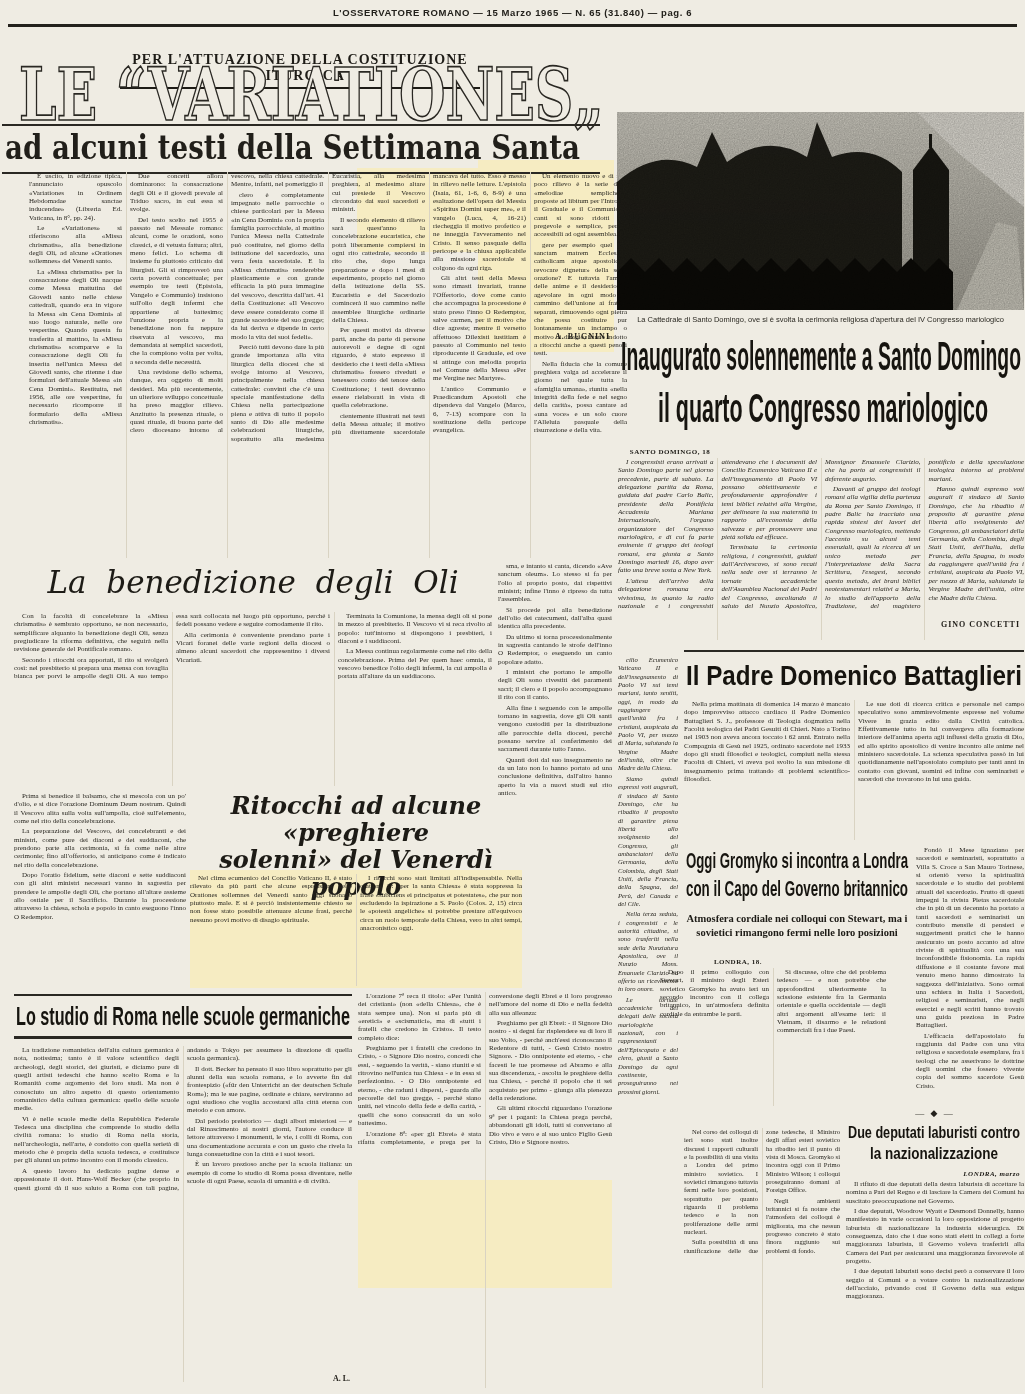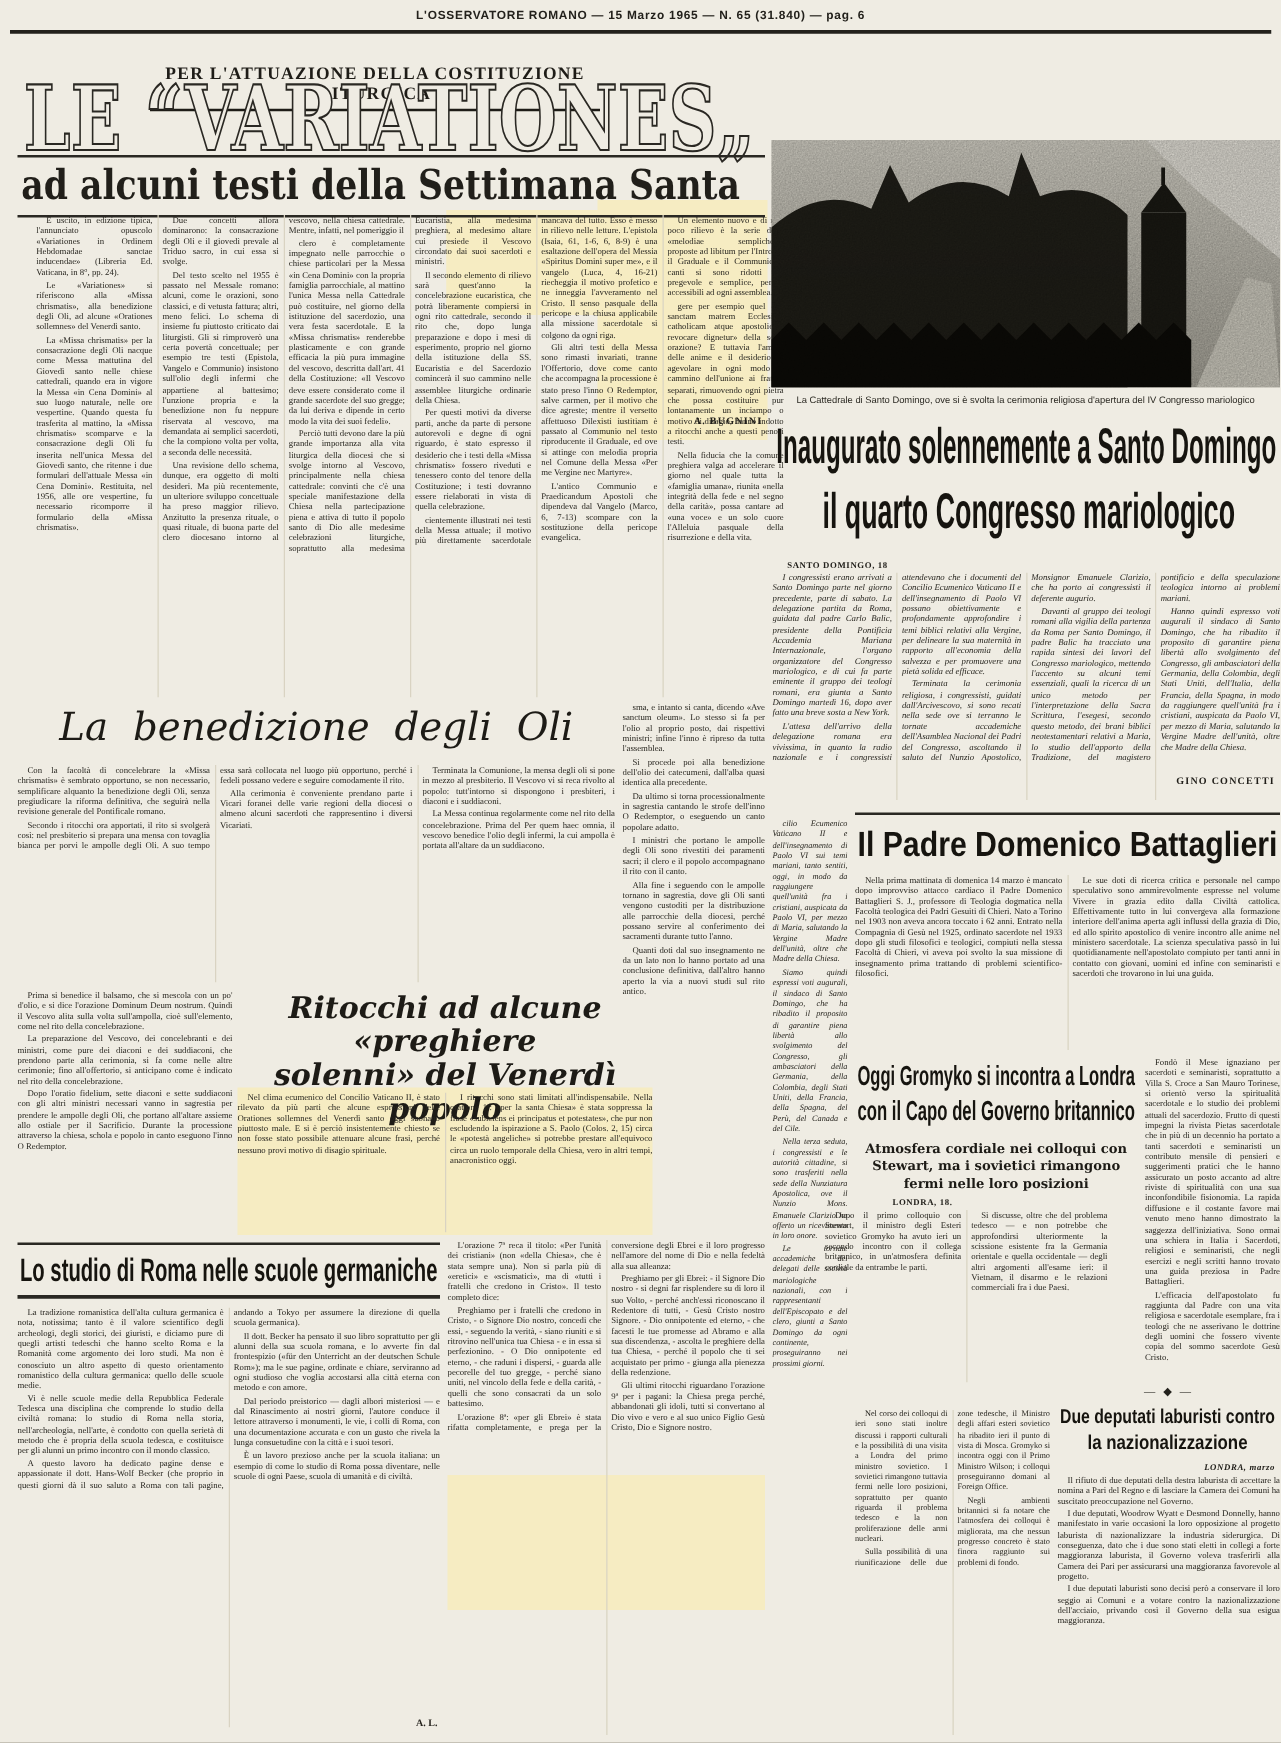--- a/index.html
+++ b/index.html
@@ -19,21 +19,21 @@
   .c1{column-count:1}.c2{column-count:2}.c3{column-count:3}.c4{column-count:4}.c6{column-count:6}
   .ital{font-style:italic;}
   .byline{position:absolute;z-index:3;font-size:8px;font-weight:bold;letter-spacing:1px;
         text-align:right;color:#201e19;}
   .dateline{position:absolute;z-index:3;font-size:7px;font-weight:bold;letter-spacing:.5px;
         color:#23211c;}
   .headsvg{position:absolute;z-index:2;overflow:visible;}
   .t-outline{font-family:"DejaVu Serif",serif;font-weight:bold;fill:#efece3;stroke:#2a2823;stroke-width:1.7px;}
   .t-sub{font-family:"DejaVu Serif",serif;font-weight:bold;fill:#211f1a;}
   .t-sans{font-family:"Liberation Sans",sans-serif;font-weight:800;fill:#16140f;}
-  .subtitle-wrap{position:absolute;left:14px;top:124px;width:598px;z-index:2;
+  .subtitle-wrap{position:absolute;left:2px;top:124px;width:598px;z-index:2;
         border-top:2px solid #2a2823;border-bottom:2px solid #2a2823;padding:4px 0 6px;}
   .serif-head{position:absolute;z-index:2;text-align:center;color:#1d1b16;
         font-family:"DejaVu Serif",serif;}
   .oli-title{font-size:31px;font-style:italic;word-spacing:10px;}
   .rit-title{font-size:24px;font-style:italic;font-weight:bold;line-height:27px;}
   .rule{position:absolute;background:#2a2823;z-index:2;}
   .caption{position:absolute;z-index:2;font-family:"Liberation Sans",sans-serif;font-size:7.5px;
         text-align:center;color:#2b2922;}
   .photo{position:absolute;z-index:2;}
   .divider{position:absolute;z-index:2;text-align:center;font-size:9px;color:#23211c;letter-spacing:2px;}
@@ -193,21 +193,21 @@
     </div>
   <div class="col-text c1" style="left:916px;top:846px;width:108px;height:264px;">
       <p>Fondò il Mese ignaziano per sacerdoti e seminaristi, soprattutto a Villa S. Croce a San Mauro Torinese, si orientò verso la spiritualità sacerdotale e lo studio dei problemi attuali del sacerdozio. Frutto di questi impegni la rivista Pietas sacerdotale che in più di un decennio ha portato a tanti sacerdoti e seminaristi un contributo mensile di pensieri e suggerimenti pratici che le hanno assicurato un posto accanto ad altre riviste di spiritualità con una sua inconfondibile fisionomia. La rapida diffusione e il costante favore mai venuto meno hanno dimostrato la saggezza dell'iniziativa. Sono ormai una schiera in Italia i Sacerdoti, religiosi e seminaristi, che negli esercizi e negli scritti hanno trovato una guida preziosa in Padre Battaglieri.</p>
       <p>L'efficacia dell'apostolato fu raggiunta dal Padre con una vita religiosa e sacerdotale esemplare, fra i teologi che ne asserivano le dottrine degli uomini che fossero vivente copia del sommo sacerdote Gesù Cristo.</p>
     </div>
 
   <svg class="headsvg" style="left:684px;top:846px;" width="226" height="60">
     <text x="2" y="22" class="t-sans" font-size="22" textLength="222" lengthAdjust="spacingAndGlyphs">Oggi Gromyko si incontra a Londra</text>
     <text x="2" y="50" class="t-sans" font-size="22" textLength="222" lengthAdjust="spacingAndGlyphs">con il Capo del Governo britannico</text>
   </svg>
-  <div class="subhead" style="left:684px;top:912px;width:226px;">Atmosfera cordiale nei colloqui con Stewart, ma i sovietici rimangono fermi nelle loro posizioni</div>
+  <div class="subhead" style="left:684px;top:912px;width:226px;font-family:Liberation Serif, serif;">Atmosfera cordiale nei colloqui con Stewart, ma i sovietici rimangono fermi nelle loro posizioni</div>
   <div class="dateline" style="left:688px;top:958px;width:100px;text-align:center;">LONDRA, 18.</div>
   <div class="col-text c2" style="left:660px;top:968px;width:226px;height:138px;">
       <p>Dopo il primo colloquio con Stewart, il ministro degli Esteri sovietico Gromyko ha avuto ieri un secondo incontro con il collega britannico, in un'atmosfera definita cordiale da entrambe le parti.</p>
       <p>Si discusse, oltre che del problema tedesco — e non potrebbe che approfondirsi ulteriormente la scissione esistente fra la Germania orientale e quella occidentale — degli altri argomenti all'esame ieri: il Vietnam, il disarmo e le relazioni commerciali fra i due Paesi.</p>
     </div>
   <div class="col-text c2" style="left:684px;top:1128px;width:156px;height:260px;font-size:6.6px;">
       <p>Nel corso dei colloqui di ieri sono stati inoltre discussi i rapporti culturali e la possibilità di una visita a Londra del primo ministro sovietico. I sovietici rimangono tuttavia fermi nelle loro posizioni, soprattutto per quanto riguarda il problema tedesco e la non proliferazione delle armi nucleari.</p>
       <p>Sulla possibilità di una riunificazione delle due zone tedesche, il Ministro degli affari esteri sovietico ha ribadito ieri il punto di vista di Mosca. Gromyko si incontra oggi con il Primo Ministro Wilson; i colloqui proseguiranno domani al Foreign Office.</p>
       <p>Negli ambienti britannici si fa notare che l'atmosfera dei colloqui è migliorata, ma che nessun progresso concreto è stato finora raggiunto sui problemi di fondo.</p>
     </div>

